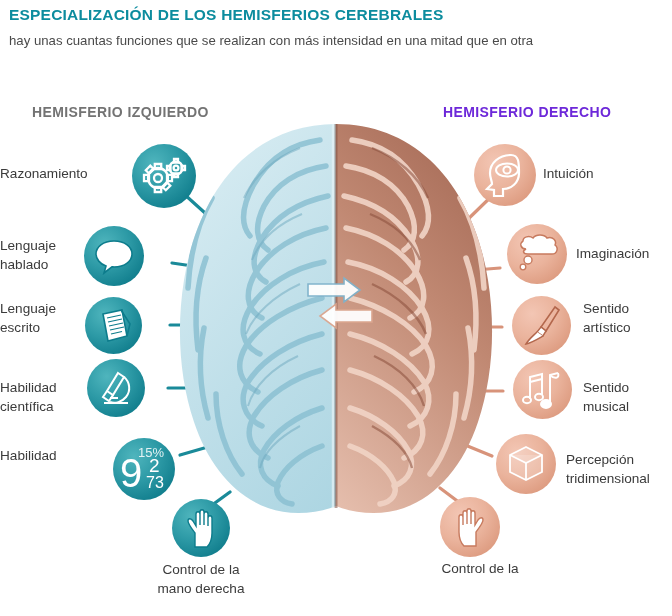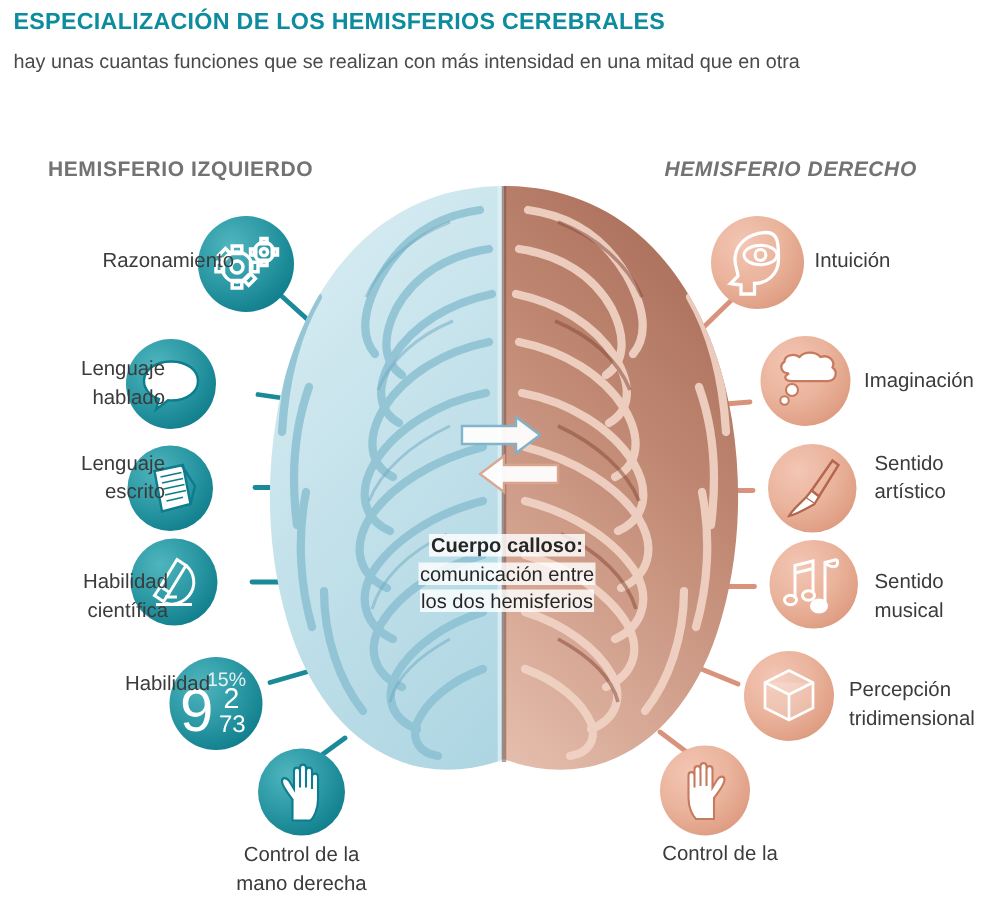--- a/index.html
+++ b/index.html
@@ -21,21 +21,21 @@
     font-size:13.2px;line-height:19px;color:#4a4a4a;
   }
   .subtitle div{white-space:nowrap;}
 
   
   .hemi-head{
     position:absolute;font-size:14px;font-weight:bold;letter-spacing:.4px;
     white-space:nowrap;
   }
   .hemi-left{left:32px;top:104px;color:#737373;}
-  .hemi-right{left:443px;top:104px;color:#737373;font-style:italic;}
+  .hemi-right{left:443px;top:104px;color:#6d28d9;}
 
   
   .brain{position:absolute;left:150px;top:118px;width:372px;height:396px;}
   .brain svg{display:block;}
 
   
   .lines{position:absolute;left:0;top:0;width:672px;height:616px;
          pointer-events:none;}
 
   
@@ -50,21 +50,21 @@
   .bubble.r{
     background:radial-gradient(circle at 34% 30%, #f3c6b4 0%, #eab39c 45%, #dd9b80 80%, #d18d71 100%);
   }
   .bubble svg{display:block;overflow:visible;}
 
   
   .lbl{
     position:absolute;font-size:13.6px;line-height:18.5px;color:#3b3b3b;
     white-space:nowrap;
   }
-  .lbl.rt{text-align:right;padding-left:32px;}
+  .lbl.rt{}
   .lbl.lt{text-align:left;}
   .lbl.ct{text-align:center;}
 
   
   .cc{
     position:absolute;left:258px;top:355px;width:160px;text-align:center;
     font-size:13.4px;line-height:18.5px;color:#262626;
   }
   .cc .b{font-weight:bold;}
   .cc span{background:rgba(255,255,255,.82);padding:0 1px;}
@@ -184,25 +184,20 @@
       <path d="M186 6 L186 390" stroke="#7d5143" stroke-width="3" opacity="0.55" fill="none"></path>
       <path d="M183 6 L183 390" stroke="#e6f2f6" stroke-width="2.5" opacity="0.7" fill="none"></path>
     </svg>
   </div>
 
   <svg style="position:absolute;left:300px;top:276px;width:80px;height:60px;" viewBox="0 0 80 60">
     <path d="M8 8 L44 8 L44 2 L60 14 L44 26 L44 20 L8 20 Z" fill="#ffffff" stroke="#7fb2cb" stroke-width="1.6" opacity="0.95"></path>
     <path d="M72 34 L36 34 L36 28 L20 40 L36 52 L36 46 L72 46 Z" fill="#ffffff" stroke="#dba68f" stroke-width="1.6" opacity="0.95"></path>
   </svg>
 
-  <div class="cc">
-    <div><span class="b">Cuerpo calloso:</span></div>
-    <div><span>comunicación entre</span></div>
-    <div><span>los dos hemisferios</span></div>
-  </div>
 
   <div class="bubble l" style="left:132px;top:144px;width:64px;height:64px;">
     <svg width="46" height="40" viewBox="0 0 46 40">
       <g fill="none" stroke="#ffffff" stroke-width="2.3">
         <circle cx="17" cy="22" r="10"></circle>
         <circle cx="17" cy="22" r="4"></circle>
         <path d="M17 8 l3.2 0 0 5 -6.4 0 0 -5z M17 36 l3.2 0 0 -5 -6.4 0 0 5z
                  M3 22 l0 3.2 5 0 0 -6.4 -5 0z M31 22 l0 3.2 -5 0 0 -6.4 5 0z
                  M7 12 l2.3 -2.3 3.5 3.5 -4.5 4.5 -3.5 -3.5z
                  M27 32 l2.3 -2.3 -3.5 -3.5 -4.5 4.5 3.5 3.5z"></path>

